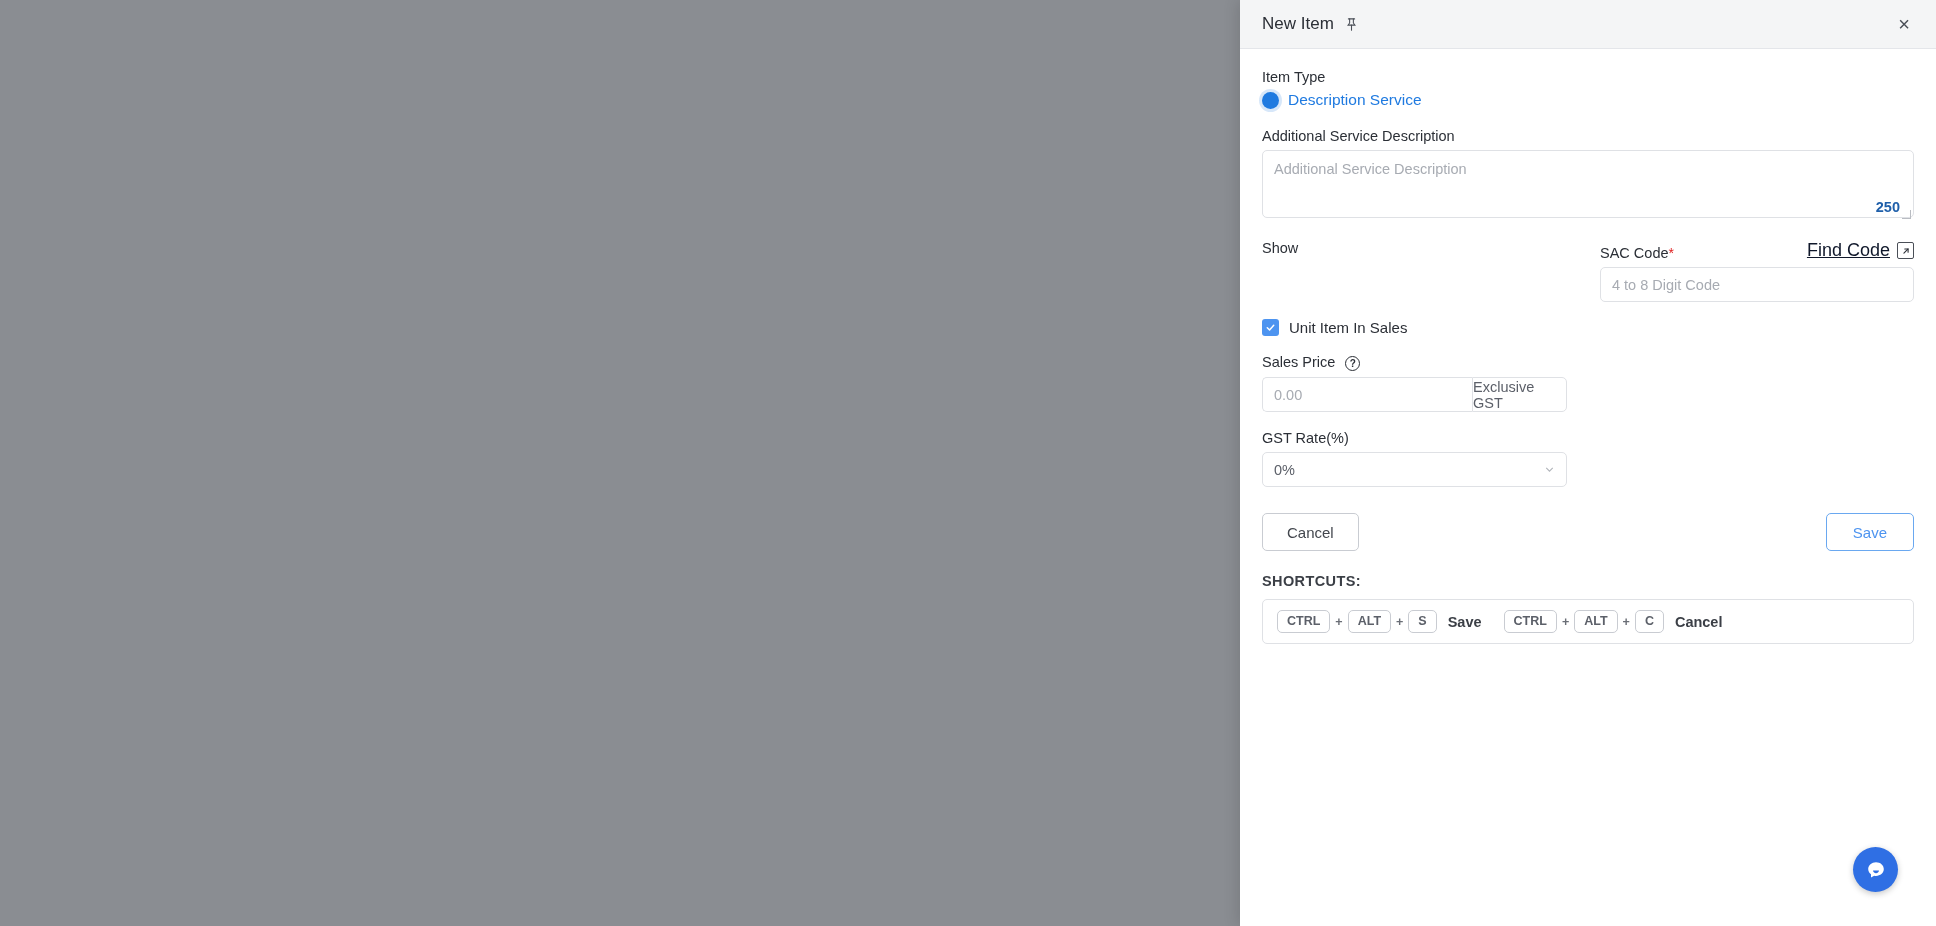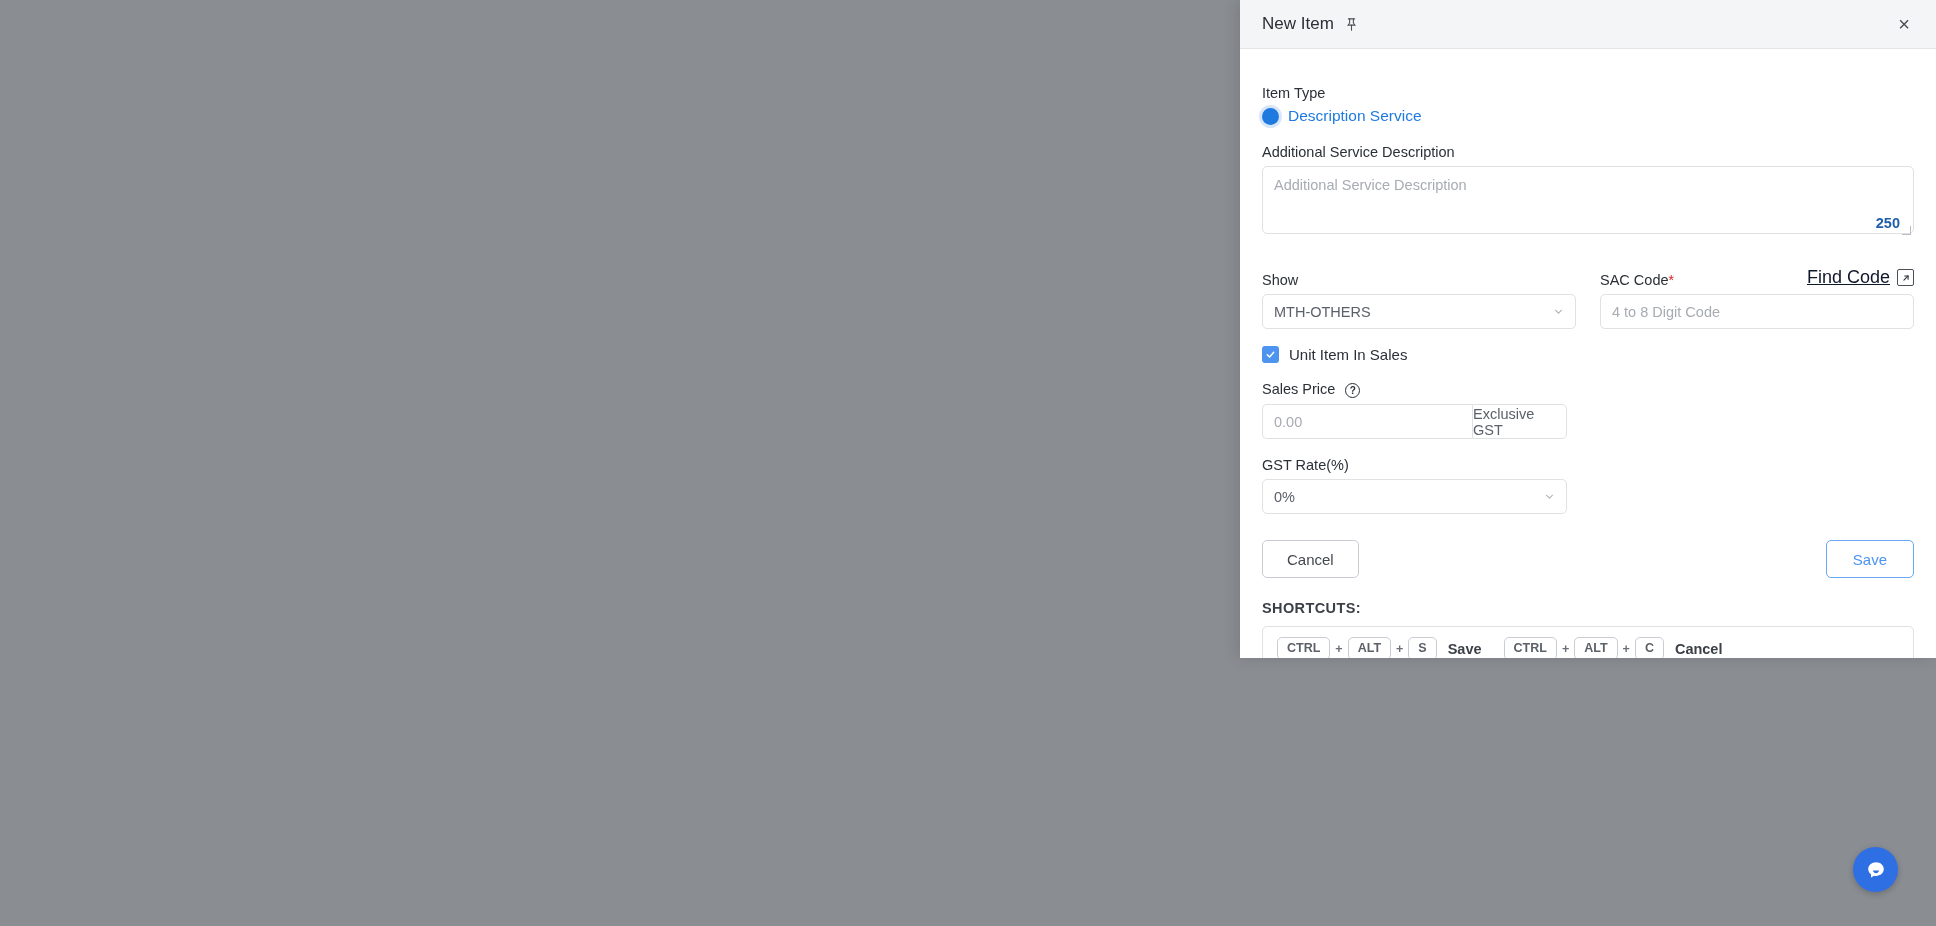--- a/index.html
+++ b/index.html
@@ -137,35 +137,35 @@
 
   
   .chat-launcher {
     position: absolute; right: 38px; bottom: 34px; width: 45px; height: 45px; border-radius: 50%;
     background: #2f6fe4; display: flex; align-items: center; justify-content: center;
     z-index: 60; cursor: pointer; box-shadow: 0 2px 6px rgba(0,0,0,.22);
   }
 
   
   .panel {
-    position: absolute; right: 0; top: 0; width: 696px; height: 658px;
+    position: absolute; right: 0; top: 0; width: 696px; height: 926px;
     background: #ffffff; z-index: 50; box-shadow: -3px 0 14px rgba(0,0,0,.12);
     display: flex; flex-direction: column;
   }
   .panel-head {
     height: 49px; background: #f4f5f6; border-bottom: 1px solid #e4e6ea;
     display: flex; align-items: center; padding: 0 22px; flex: 0 0 auto;
   }
   .panel-title { font-size: 17px; color: #2b2f36; }
   .pin-icon { margin-left: 10px; color: #4a4f57; display: flex; cursor: pointer; }
   .panel-head-spacer { flex: 1; }
   .close-x { font-size: 20px; color: #4a4f57; cursor: pointer; line-height: 1; padding: 4px; }
 
   .panel-body { padding: 20px 22px 0 22px; flex: 1; overflow: hidden; }
-  .p-label { font-size: 14.5px; color: #2b2f36; display: block; margin-bottom: 6px; margin-top: 16px; }
+  .p-label { font-size: 14.5px; color: #2b2f36; display: block; margin-bottom: 6px; }
   .req-star { color: #e02020; font-size: 14px; }
   .radio-line { display: flex; align-items: center; gap: 9px; margin-bottom: 19px; }
   .radio-dot {
     width: 17px; height: 17px; border-radius: 50%; background: #1f7ae0;
     box-shadow: 0 0 0 3px rgba(31,122,224,.18);
   }
   .radio-text { color: #1f7ae0; font-size: 15.5px; }
 
   .p-input {
     width: 100%; height: 35px; border: 1px solid #dfe1e5; border-radius: 5px;
@@ -504,26 +504,20 @@
           <textarea class="p-textarea" placeholder="Additional Service Description" style=""></textarea>
           <span class="ta-counter">250</span>
           <span class="ta-grip"></span>
         </div>
       </div>
 
       <div class="two-col">
         <div class="col">
           <div class="col-head">
             <label class="p-label" style="margin-bottom:0">Show</label>
-          </div>
-          <div class="select-box">
-            <span>MTH-OTHERS</span>
-            <svg class="select-caret" width="13" height="13" viewBox="0 0 24 24" fill="none" stroke="currentColor" stroke-width="2">
-                <path d="M6 9l6 6 6-6"></path>
-              </svg>
           </div>
         </div>
         <div class="col">
           <div class="col-head">
             <label class="p-label" style="margin-bottom:0">
               <span>SAC Code</span><span class="req-star">*</span>
             </label>
             <span style="display:flex;align-items:center">
               <span class="find-code">Find Code</span>
               <span class="ext-box">

